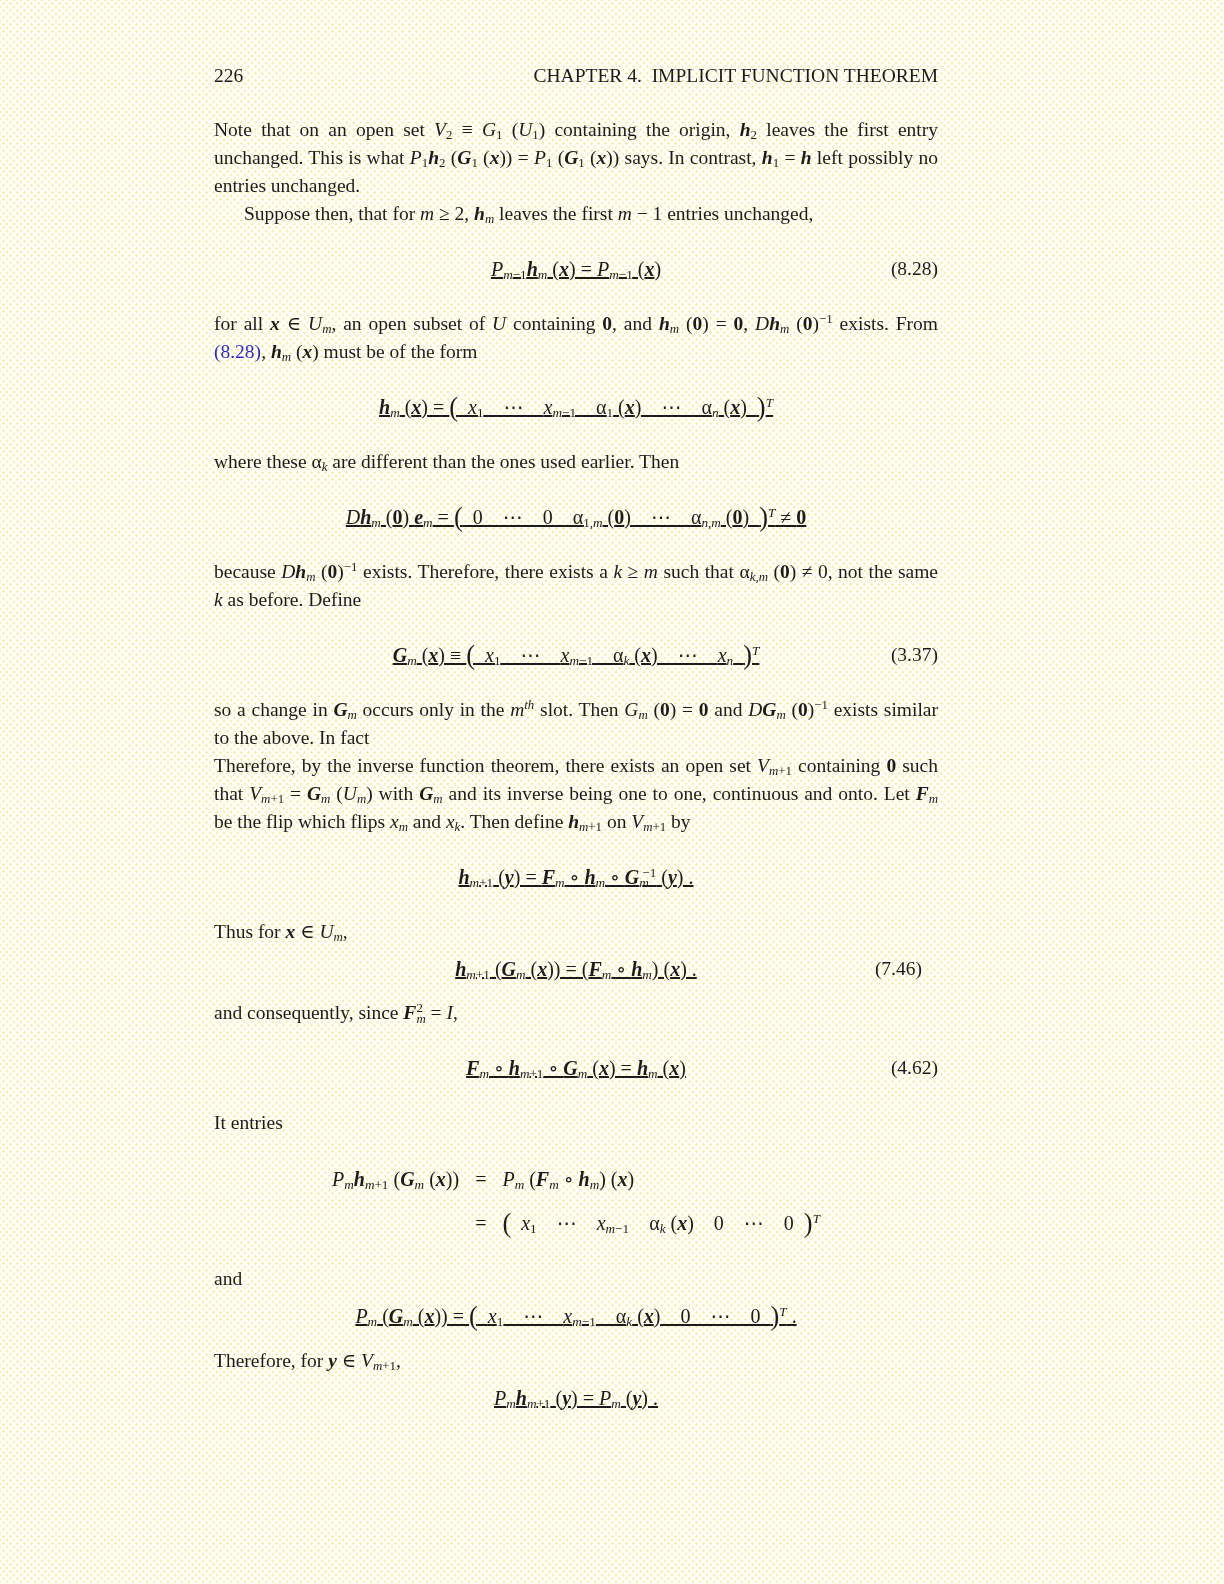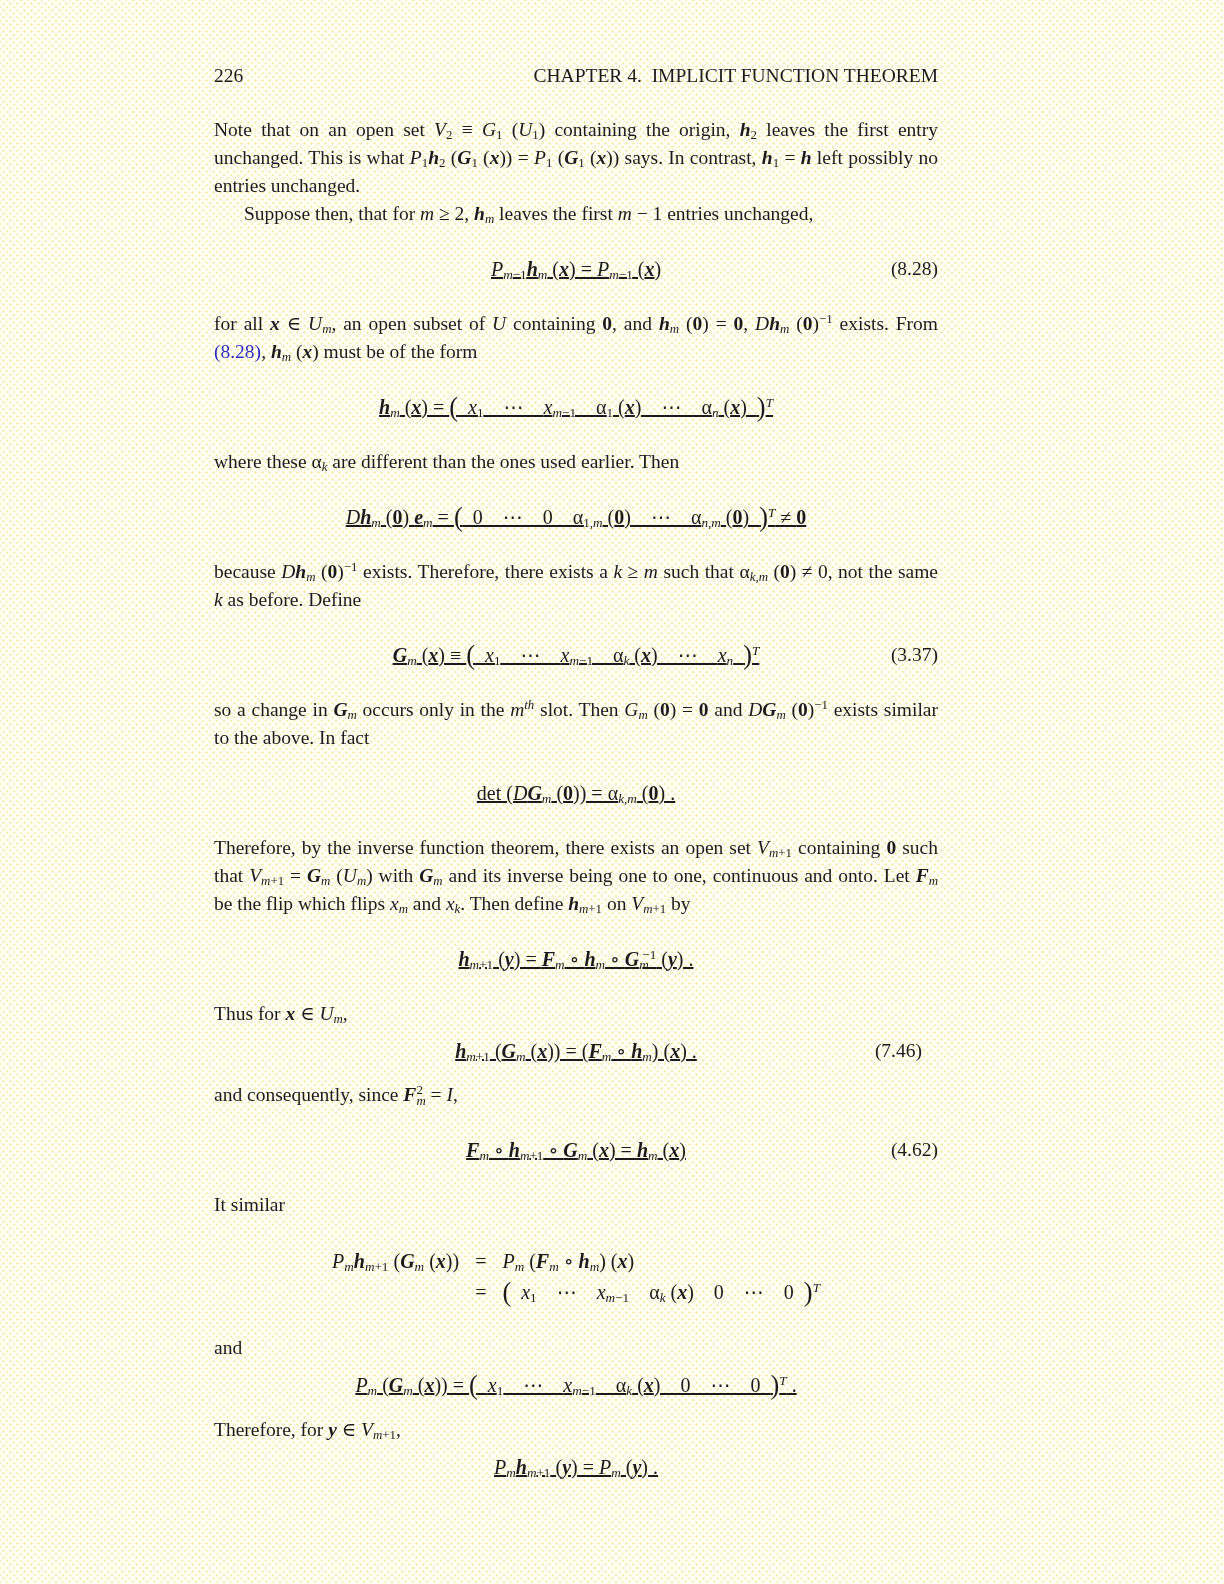--- a/index.html
+++ b/index.html
@@ -57,21 +57,21 @@
   sup { vertical-align: 0.55em; }
   sub sub, sup sup, sub i, sup i { font-size: inherit; }
   .pull { margin-left: -0.5em; }
   .vp { font-size: 1.32em; vertical-align: -0.08em; }
   .ref { color: var(--ref-blue); cursor: pointer; }
   .align-block {
     width: fit-content;
     margin: 28px auto 28px;
     display: grid;
     grid-template-columns: auto auto auto;
-    row-gap: 3px;
+    row-gap: 16px;
     font-size: 20px;
   }
   .align-block .lhs { text-align: right; }
   .align-block .rel { padding: 0 16px; text-align: center; }
   .align-block .rhs { text-align: left; }
 </style>
 </head>
 <body>
 
 <div class="content">
@@ -103,23 +103,20 @@
 
   <p class="body-par">because <i>D</i><b><i>h</i></b><sub><i>m</i></sub> (<b>0</b>)<sup>−1</sup> exists. Therefore, there exists a <i>k</i> ≥ <i>m</i> such that α<sub><i>k</i>,<i>m</i></sub> (<b>0</b>) ≠ 0, not the same <i>k</i> as before. Define</p>
 
   <div class="equation">
     <span class="math"><b><i>G</i></b><sub><i>m</i></sub> (<b><i>x</i></b>) ≡ <span class="vp">(</span> <i>x</i><sub>1</sub> ⋯ <i>x</i><sub><i>m</i>−1</sub>  α<sub><i>k</i></sub> (<b><i>x</i></b>) ⋯ <i>x</i><sub><i>n</i></sub> <span class="vp">)</span><sup><i>T</i></sup></span>
     <span class="eqno">(3.37)</span>
   </div>
 
   <p class="body-par">so a change in <b><i>G</i></b><sub><i>m</i></sub> occurs only in the <i>m</i><sup><i>th</i></sup> slot. Then <i>G</i><sub><i>m</i></sub> (<b>0</b>) = <b>0</b> and <i>D</i><b><i>G</i></b><sub><i>m</i></sub> (<b>0</b>)<sup>−1</sup> exists similar to the above. In fact</p>
 
-  <div class="equation">
-    <span class="math">det (<i>D</i><b><i>G</i></b><sub><i>m</i></sub> (<b>0</b>)) = α<sub><i>k</i>,<i>m</i></sub> (<b>0</b>) .</span>
-  </div>
 
   <p class="body-par">Therefore, by the inverse function theorem, there exists an open set <i>V</i><sub><i>m</i>+1</sub> containing <b>0</b> such that <i>V</i><sub><i>m</i>+1</sub> = <b><i>G</i></b><sub><i>m</i></sub> (<i>U</i><sub><i>m</i></sub>) with <b><i>G</i></b><sub><i>m</i></sub> and its inverse being one to one, continuous and onto. Let <b><i>F</i></b><sub><i>m</i></sub> be the flip which flips <i>x</i><sub><i>m</i></sub> and <i>x</i><sub><i>k</i></sub>. Then define <b><i>h</i></b><sub><i>m</i>+1</sub> on <i>V</i><sub><i>m</i>+1</sub> by</p>
 
   <div class="equation">
     <span class="math"><b><i>h</i></b><sub><i>m</i>+1</sub> (<b><i>y</i></b>) = <b><i>F</i></b><sub><i>m</i></sub> ∘ <b><i>h</i></b><sub><i>m</i></sub> ∘ <b><i>G</i></b><sub><i>m</i></sub><sup class="pull">−1</sup> (<b><i>y</i></b>) .</span>
   </div>
 
   <p class="body-par">Thus for <b><i>x</i></b> ∈ <i>U</i><sub><i>m</i></sub>,</p>
 
   <div class="equation tight">
@@ -127,21 +124,21 @@
     <span class="eqno">(7.46)</span>
   </div>
 
   <p class="body-par">and consequently, since <b><i>F</i></b><sup>2</sup><sub class="pull"><i>m</i></sub> = <i>I</i>,</p>
 
   <div class="equation">
     <span class="math"><b><i>F</i></b><sub><i>m</i></sub> ∘ <b><i>h</i></b><sub><i>m</i>+1</sub> ∘ <b><i>G</i></b><sub><i>m</i></sub> (<b><i>x</i></b>) = <b><i>h</i></b><sub><i>m</i></sub> (<b><i>x</i></b>)</span>
     <span class="eqno">(4.62)</span>
   </div>
 
-  <p class="body-par">It similar</p>
+  <p class="body-par">It entries</p>
 
   <div class="align-block">
     <span class="lhs"><i>P</i><sub><i>m</i></sub><b><i>h</i></b><sub><i>m</i>+1</sub> (<b><i>G</i></b><sub><i>m</i></sub> (<b><i>x</i></b>))</span>
     <span class="rel">=</span>
     <span class="rhs"><i>P</i><sub><i>m</i></sub> (<b><i>F</i></b><sub><i>m</i></sub> ∘ <b><i>h</i></b><sub><i>m</i></sub>) (<b><i>x</i></b>)</span>
     <span class="lhs"></span>
     <span class="rel">=</span>
     <span class="rhs"><span class="vp">(</span> <i>x</i><sub>1</sub> ⋯ <i>x</i><sub><i>m</i>−1</sub>  α<sub><i>k</i></sub> (<b><i>x</i></b>)  0 ⋯ 0 <span class="vp">)</span><sup><i>T</i></sup></span>
   </div>
 

